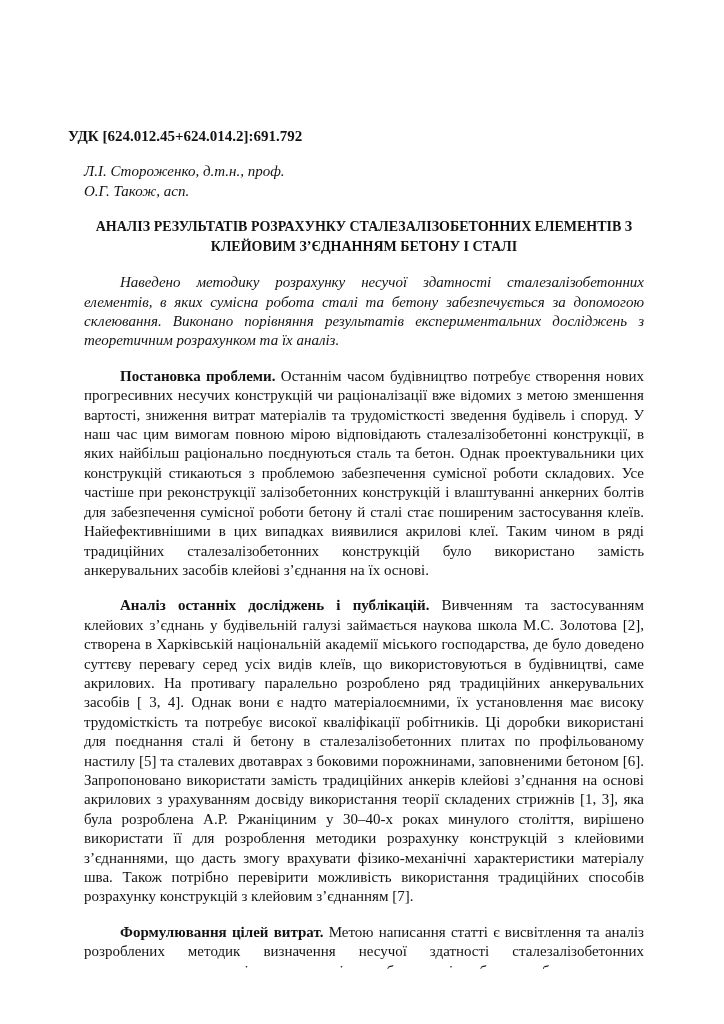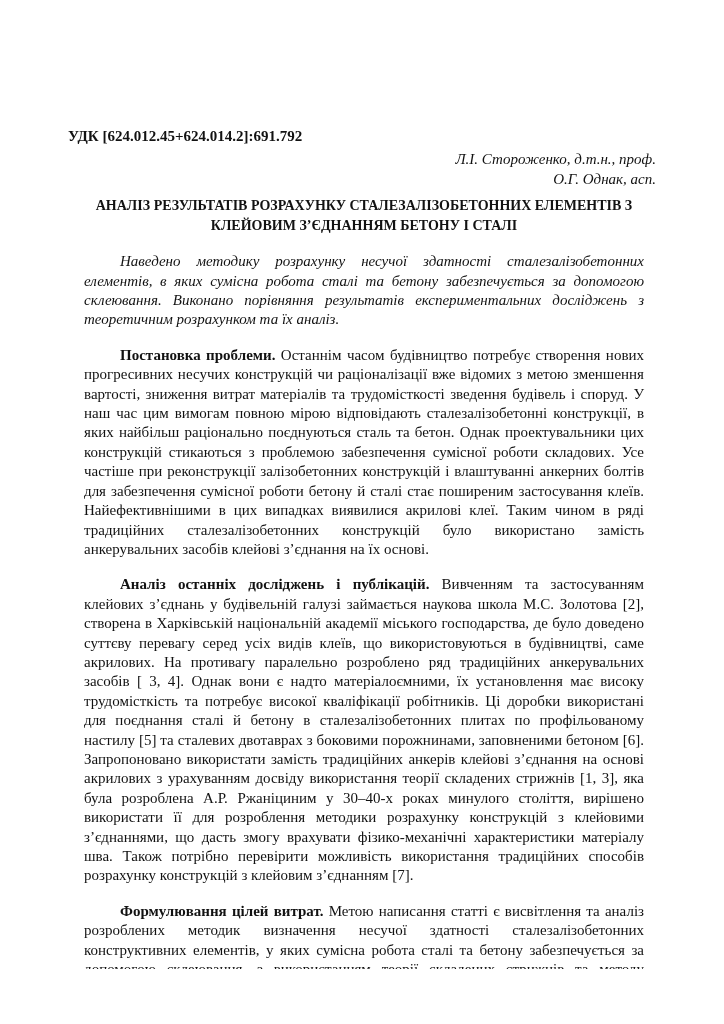--- a/index.html
+++ b/index.html
@@ -19,23 +19,23 @@
     line-height: 19.4px;
     color: #121212;
     overflow: hidden;
   }
   .udc {
     font-weight: bold;
     text-align: left;
     margin: 0 0 2px 0;
   }
   .authors {
-    text-align: right;
+    text-align: left;
     font-style: italic;
-    margin: 4px;
+    margin: 16px;
   }
   .title {
     font-size: 14px;
     line-height: 20px;
     font-weight: bold;
     text-align: center;
     margin: 7px 0 15px 0;
   }
   p {
     margin: 16px;
@@ -57,21 +57,21 @@
 </style>
 </head>
 <body>
 
 <div class="page">
 
   <div class="udc">УДК [624.012.45+624.014.2]:691.792</div>
 
   <div class="authors">
     <div>Л.І. Стороженко, д.т.н., проф.</div>
-    <div>О.Г. Однак, асп.</div>
+    <div>О.Г. Також, асп.</div>
   </div>
 
   <h1 class="title">АНАЛІЗ РЕЗУЛЬТАТІВ РОЗРАХУНКУ СТАЛЕЗАЛІЗОБЕТОННИХ ЕЛЕМЕНТІВ З КЛЕЙОВИМ З’ЄДНАННЯМ БЕТОНУ І СТАЛІ</h1>
 
   <div class="abstract-block">
     <p>Наведено методику розрахунку несучої здатності сталезалізобетонних елементів, в яких сумісна робота сталі та бетону забезпечується за допомогою склеювання. Виконано порівняння результатів експериментальних досліджень з теоретичним розрахунком та їх аналіз.</p>
   </div>
 
   <div class="body-block">
     <p><span class="lead">Постановка проблеми.</span><span> Останнім часом будівництво потребує створення нових прогресивних несучих конструкцій чи раціоналізації вже відомих з метою зменшення вартості, зниження витрат матеріалів та трудомісткості зведення будівель і споруд. У наш час цим вимогам повною мірою відповідають сталезалізобетонні конструкції, в яких найбільш раціонально поєднуються сталь та бетон. Однак проектувальники цих конструкцій стикаються з проблемою забезпечення сумісної роботи складових. Усе частіше при реконструкції залізобетонних конструкцій і влаштуванні анкерних болтів для забезпечення сумісної роботи бетону й сталі стає поширеним застосування клеїв. Найефективнішими в цих випадках виявилися акрилові клеї. Таким чином в ряді традиційних сталезалізобетонних конструкцій було використано замість анкерувальних засобів клейові з’єднання на їх основі.</span></p>

